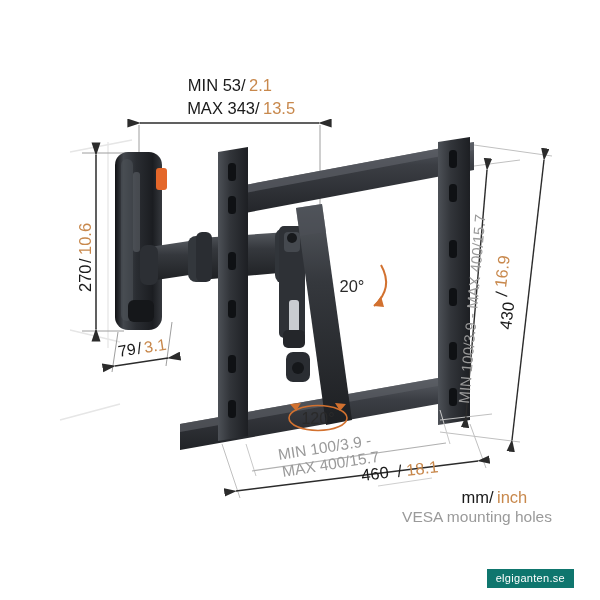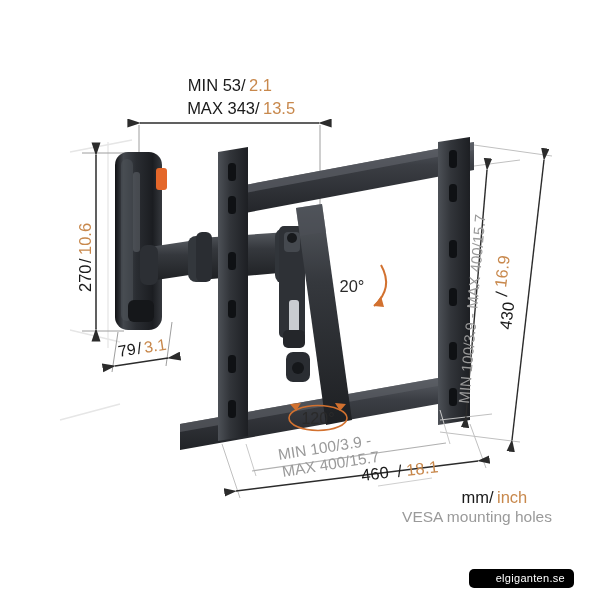--- a/index.html
+++ b/index.html
@@ -38,27 +38,27 @@
     fill: #9a9a9a;
   }
   .angle-text {
     font-family: "Liberation Sans", sans-serif;
     fill: #2a2a2a;
   }
   .watermark-box {
     position: absolute;
     right: 10px;
     bottom: 12px;
-    background: #000000;
+    background: #0f766e;
     color: #ffffff;
     font-family: "Liberation Sans", sans-serif;
     font-size: 11px;
     letter-spacing: 0.3px;
-    padding: 3px 9px 4px 27px;
-    border-radius: 5px;
+    padding: 3px 9px 4px 9px;
+    border-radius: 0;
     user-select: none;
   }
 </style>
 </head>
 <body>
 
 <div id="stage">
 
   <svg id="diagram-svg" viewBox="0 0 600 600">
     <defs>

